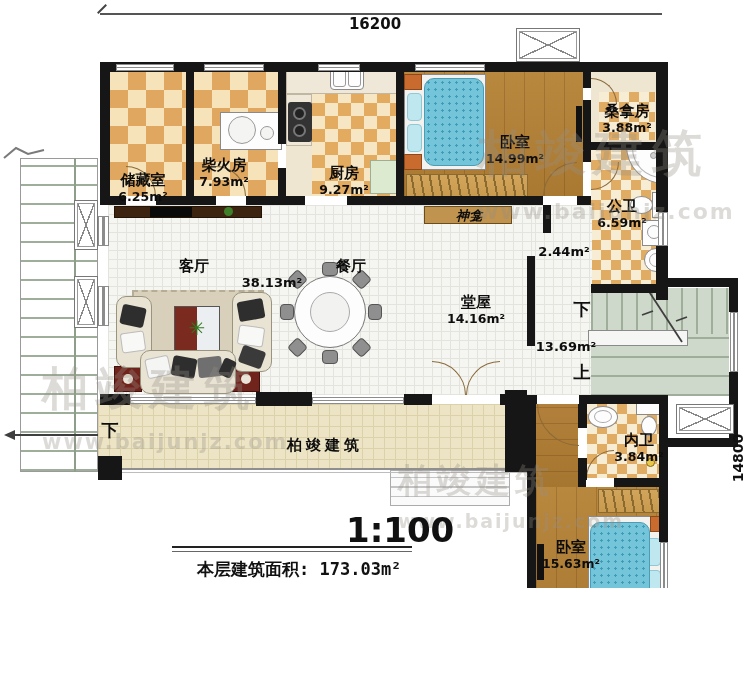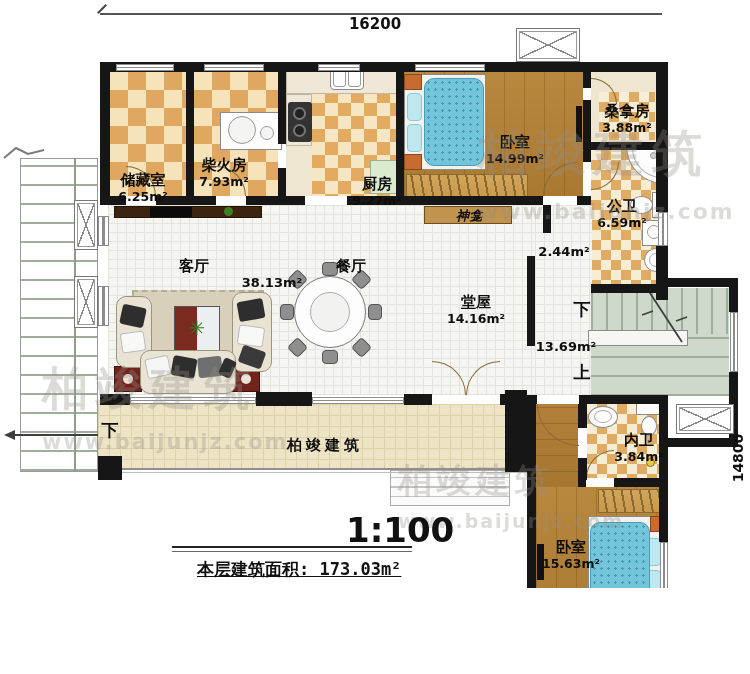--- a/index.html
+++ b/index.html
@@ -265,21 +265,21 @@
   <div class="abs" style="left:4px;top:430px;width:0;height:0;border-right:11px solid #3f3f3f;border-top:5px solid transparent;border-bottom:5px solid transparent;z-index:40;"></div>
 
   <div class="lbl" style="left:143px;top:188px;">
     <div>储藏室</div>
       <div class="a">6.25m²</div>
   </div>
   <div class="lbl" style="left:224px;top:173px;">
     <div>柴火房</div>
       <div class="a">7.93m²</div>
   </div>
-  <div class="lbl" style="left:344px;top:192px;margin-left:33px;">
+  <div class="lbl" style="left:344px;top:181px;">
     <div>厨房</div>
       <div class="a">9.27m²</div>
   </div>
   <div class="lbl" style="left:515px;top:150px;">
     <div>卧室</div>
       <div class="a">14.99m²</div>
   </div>
   <div class="lbl" style="left:627px;top:119px;">
     <div>桑拿房</div>
       <div class="a">3.88m²</div>
@@ -321,21 +321,21 @@
     <div class="wmu" style="font-size:21px;margin-top:10px;">www.baijunjz.com</div>
   </div>
   <div class="wm" style="left:398px;top:458px;">
     <div class="wmn" style="font-size:34px;letter-spacing:5px;">柏竣建筑</div>
     <div class="wmu" style="font-size:19px;margin-top:6px;">www.baijunjz.com</div>
   </div>
 
   <div class="t-sc" style="left:346px;top:510px;">1:100</div>
   <div class="t-line" style="left:172px;top:546px;width:240px;height:2.2px;"></div>
   <div class="t-line" style="left:172px;top:551px;width:240px;height:1px;background:#666;"></div>
-  <div class="t-sub" style="left:197px;top:558px;text-decoration:underline;">本层建筑面积: 173.03m²</div>
+  <div class="t-sub" style="left:197px;top:558px;">本层建筑面积: 173.03m²</div>
 
   <svg class="abs" style="left:544px;top:606px;z-index:50;" width="92" height="66" viewBox="0 0 100 72">
     <path d="M52 9 A27 27 0 1 0 72 57" fill="none" stroke="#16418c" stroke-width="10" stroke-linecap="round"></path>
     <polygon points="40,60 40,22 54,12 54,60" fill="#f6921e"></polygon>
     <polygon points="56,60 56,17 68,25 68,60" fill="#16418c"></polygon>
     <g stroke="#fff" stroke-width="2">
       <line x1="43" y1="24" x2="51" y2="20"></line>
         <line x1="43" y1="31" x2="51" y2="27"></line>
       <line x1="43" y1="38" x2="51" y2="34"></line>
         <line x1="43" y1="45" x2="51" y2="41"></line>

